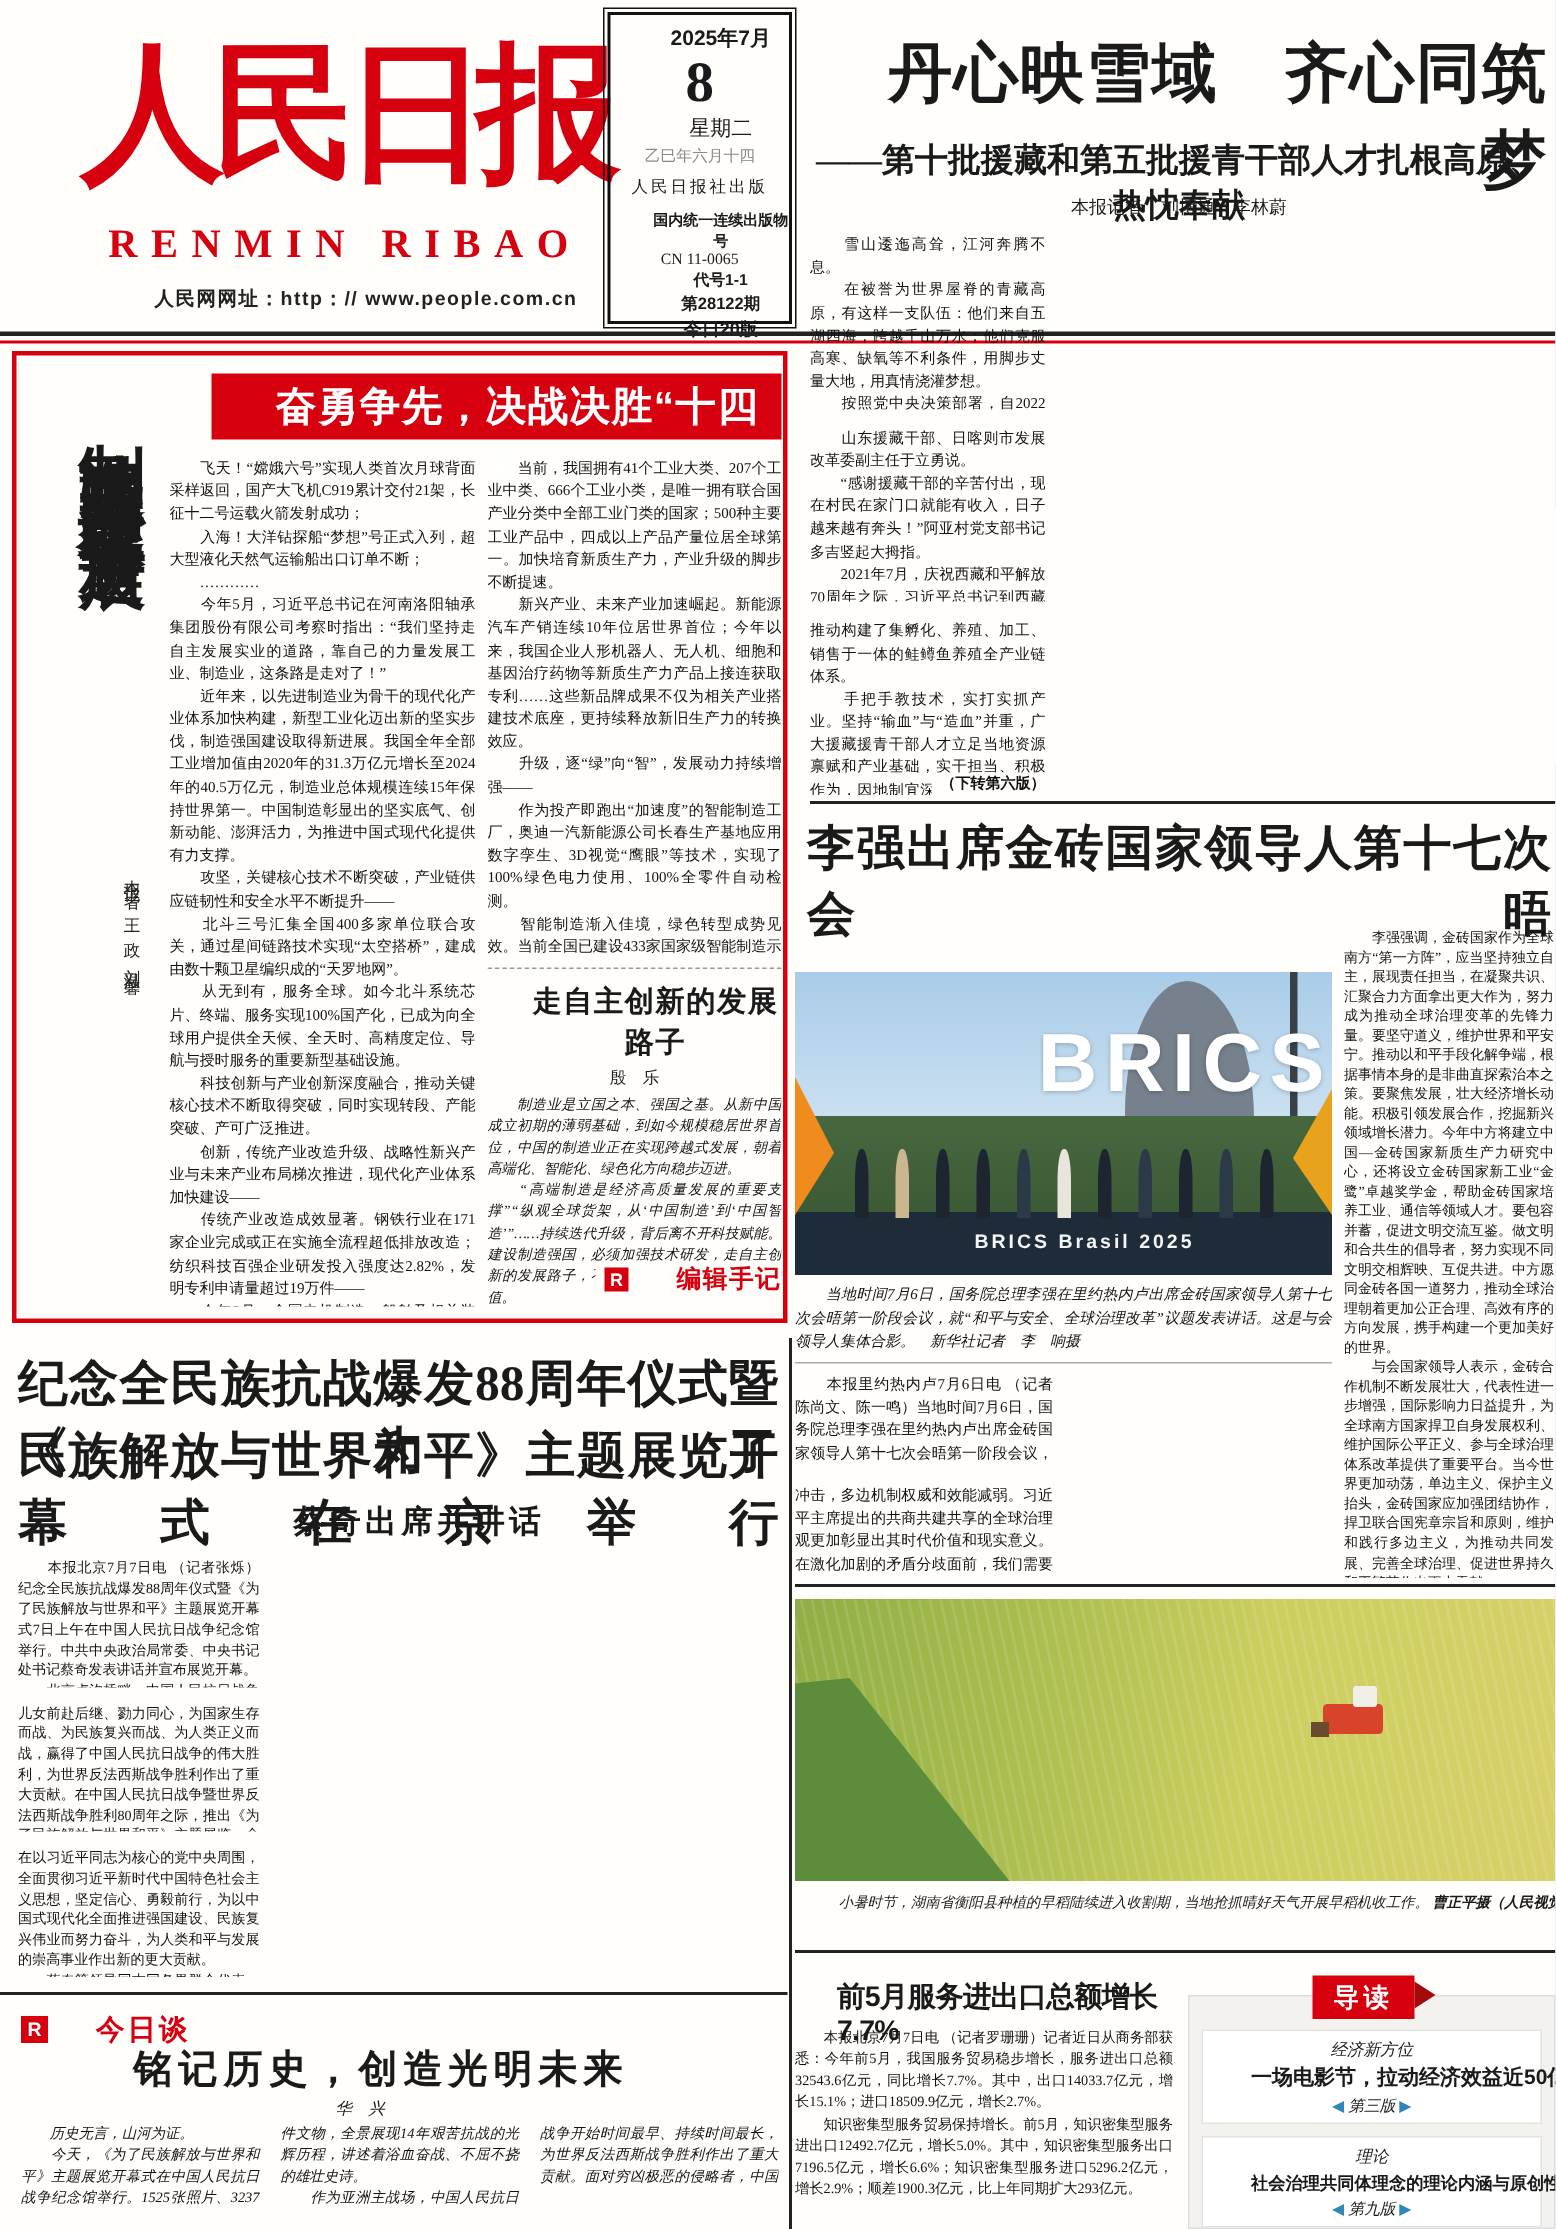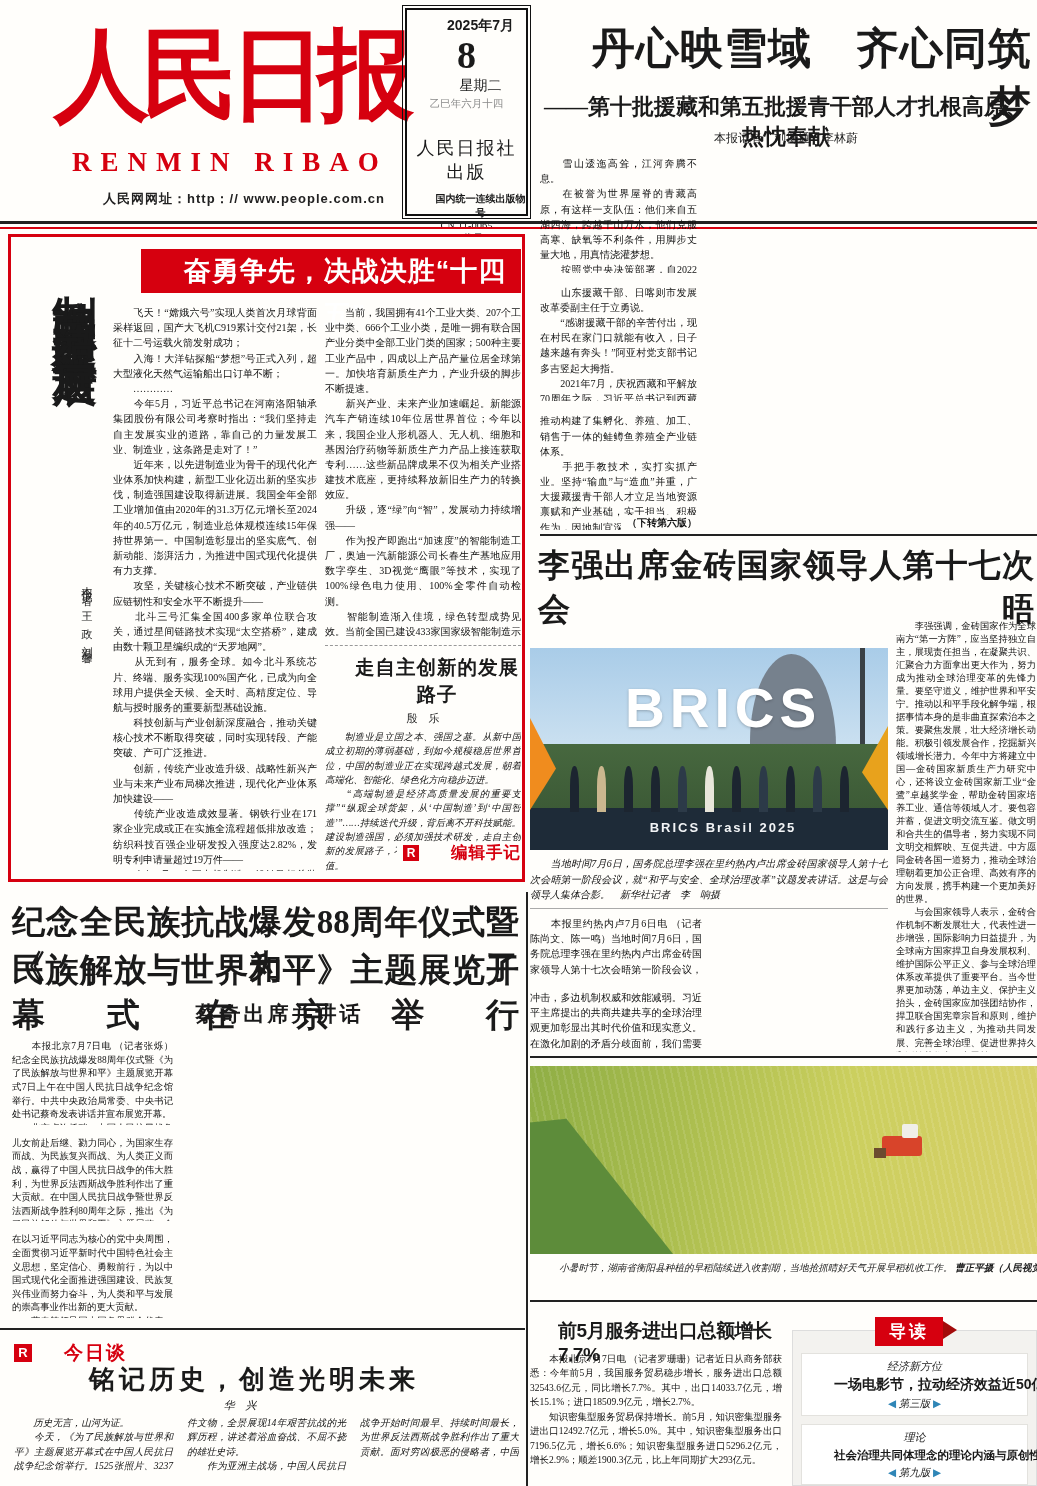--- a/index.html
+++ b/index.html
@@ -32,21 +32,21 @@
     <div class="red serif" style="font-size:96px;font-weight:900;letter-spacing:-8px;line-height:1.45;transform:scaleY(1.04);">人民日报</div>
     <div class="red serif" style="font-size:27px;letter-spacing:9px;font-weight:600;margin-top:2px;">RENMIN RIBAO</div>
     <div class="sans" style="font-size:13px;font-weight:bold;letter-spacing:1px;margin-top:12px;color:#222;">人民网网址：http：// www.people.com.cn</div>
   </div>
 
   <div class="abs" style="left:405px;top:8px;width:123px;height:208px;border:2px solid #111;outline:1px solid #111;outline-offset:2px;text-align:center;padding-top:7px;">
     <div class="sans" style="font-size:14px;font-weight:bold;">2025年7月</div>
     <div class="serif" style="font-size:38px;font-weight:bold;line-height:1.1;">8</div>
     <div class="sans" style="font-size:14px;font-weight:normal;">星期二</div>
     <div class="serif" style="font-size:10.5px;color:#8a8a8a;margin-top:2px;">乙巳年六月十四</div>
-    <div class="serif" style="font-size:18px;letter-spacing:2px;margin-top:25px;">人民日报社出版</div>
+    <div class="serif" style="font-size:11px;letter-spacing:2px;margin-top:6px;">人民日报社出版</div>
     <div class="sans" style="font-size:10px;font-weight:bold;margin-top:8px;">国内统一连续出版物号</div>
     <div class="serif" style="font-size:10.5px;">CN 11-0065</div>
     <div class="sans" style="font-size:10.5px;font-weight:bold;margin-top:1px;">代号1-1</div>
     <div class="sans" style="font-size:11px;font-weight:bold;margin-top:1px;">第28122期</div>
     <div class="sans" style="font-size:12px;font-weight:bold;margin-top:1px;">今日20版</div>
   </div>
 
   <div class="abs hairline" style="left:0;top:221px;width:1037px;height:3px;"></div>
   <div class="abs" style="left:0;top:227px;width:1037px;height:2px;background:#d6000f;"></div>
 
@@ -125,21 +125,21 @@
       </div>
     </div>
   </div>
 
   <div class="abs serif" style="left:538px;top:544px;width:496px;font-size:32px;font-weight:900;text-align:justify;text-align-last:justify;">李强出席金砖国家领导人第十七次会晤</div>
 
   <div class="abs" style="left:530px;top:648px;width:358px;height:202px;overflow:hidden;background:linear-gradient(#a9cce8,#d9e9f4 70%);">
     <div class="abs" style="left:220px;top:6px;width:86px;height:92px;background:#76818d;border-radius:48% 52% 0 0 / 95% 100% 0 0;"></div>
     <div class="abs" style="left:330px;top:0;width:5px;height:100px;background:#3a4146;"></div>
     <div class="abs" style="left:0;top:96px;width:358px;height:66px;background:linear-gradient(#47683f,#3c5a36);"></div>
-    <div class="abs sans" style="left:0;top:28px;width:358px;text-align:center;font-size:55px;font-weight:900;color:#fff;letter-spacing:5px;text-shadow:0 1px 3px rgba(0,0,0,.25);">BRICS</div>
+    <div class="abs sans" style="left:0;top:28px;width:358px;text-align:right;font-size:55px;font-weight:900;color:#fff;letter-spacing:5px;text-shadow:0 1px 3px rgba(0,0,0,.25);">BRICS</div>
     <div class="abs" style="left:0;top:160px;width:358px;height:42px;background:#1e2b38;"></div>
     <div class="abs sans" style="left:0;top:172px;width:358px;text-align:center;font-size:13px;font-weight:bold;color:#f2f4f6;letter-spacing:2px;">BRICS  Brasil 2025</div>
     <div class="abs" style="left:0;top:118px;width:358px;display:flex;justify-content:center;gap:18px;">
       <div class="fig" style="width:9px;height:46px;"></div>
       <div class="fig" style="width:9px;height:46px;background:#cbb78f;"></div>
       <div class="fig" style="width:9px;height:46px;"></div>
       <div class="fig" style="width:9px;height:46px;"></div>
       <div class="fig" style="width:9px;height:46px;background:#2c3a48;"></div>
       <div class="fig" style="width:9px;height:46px;background:#e8e6da;"></div>
       <div class="fig" style="width:9px;height:46px;"></div>

